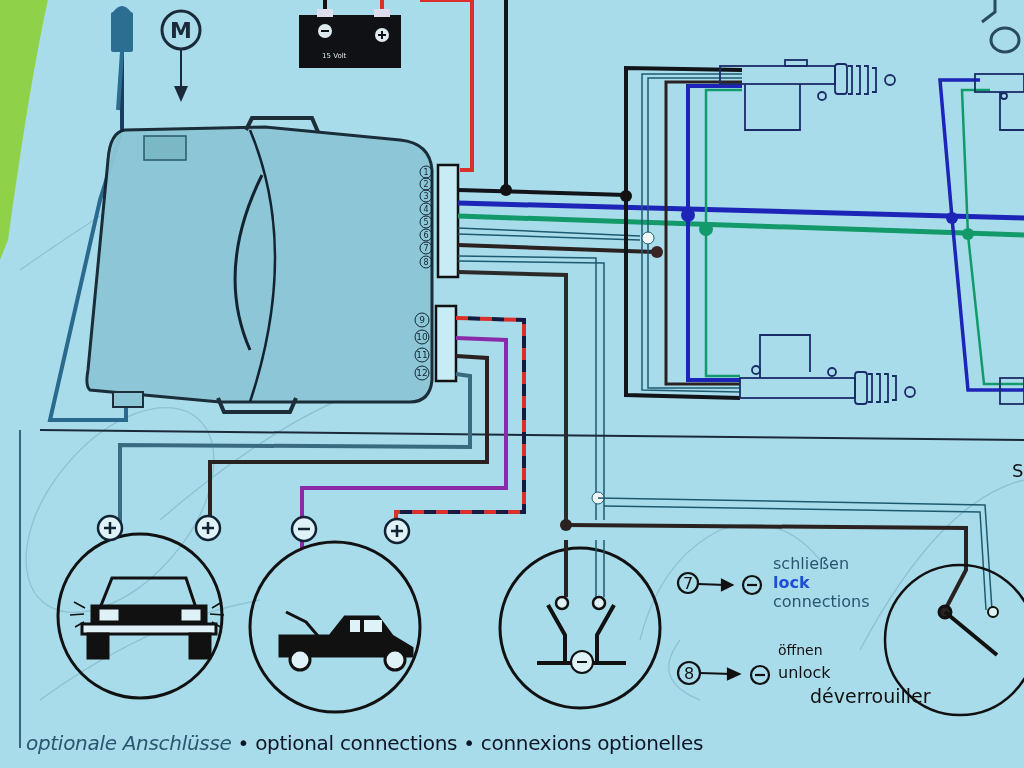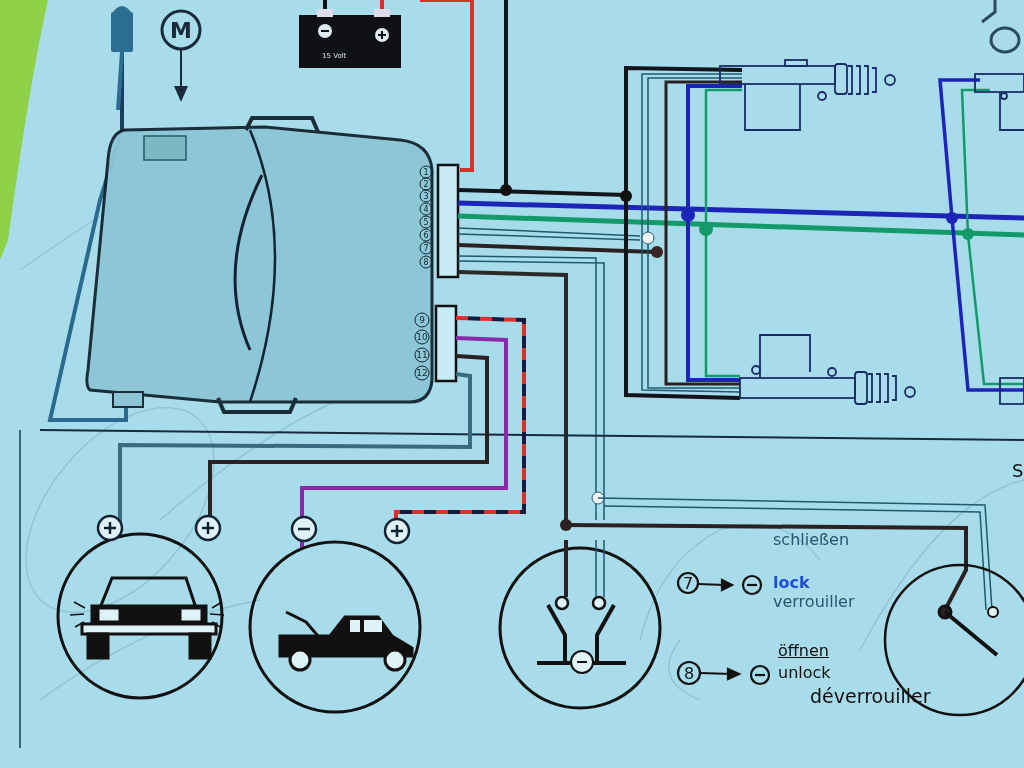--- a/index.html
+++ b/index.html
@@ -261,23 +261,26 @@
     <text x="689" y="679" text-anchor="middle" font-size="16" fill="#111" stroke="none" font-family="DejaVu Sans, sans-serif">8</text>
     <line x1="700" y1="673" x2="732" y2="674"></line>
     <path d="M728 669 L739 674 L728 679 Z" fill="#111"></path>
     <circle cx="760" cy="675" r="9"></circle>
     <line x1="755" y1="675" x2="765" y2="675"></line>
   </g>
 </svg>
 
 <span class="battery-text">15 Volt</span>
 
-<div class="lbl" style="left:773px;top:532px;font-size:16px;color:#2a5570;">schließen</div>
+<div class="lbl" style="left:773px;top:556px;font-size:16px;color:#2a5570;">schließen</div>
 <div class="lbl" style="left:773px;top:575px;font-size:16px;color:#1d4ed8;font-weight:bold;">lock</div>
-<div class="lbl" style="left:773px;top:594px;font-size:16px;color:#2a5570;">verrouiller</div>
-
-<div class="lbl" style="left:778px;top:643px;font-size:16px;color:#111;text-decoration:underline;">öffnen</div>
+<div class="lbl" style="left:773px;top:594px;font-size:16px;color:#2a5570;">connections</div>
+
+<div class="lbl" style="left:778px;top:643px;font-size:14px;color:#111;">öffnen</div>
 <div class="lbl" style="left:778px;top:665px;font-size:16px;color:#111;">unlock</div>
 <div class="lbl" style="left:778px;top:687px;font-size:19px;color:#111;margin-left:32px;">déverrouiller</div>
 
 <div class="lbl" style="left:1012px;top:462px;font-size:18px;color:#111;">S</div>
 
+<div class="caption">
+  <span class="de">optionale Anschlüsse</span><span> • </span><span>optional connections</span><span> • </span><span>connexions optionelles</span>
 </div>
+</div>
 
 </body></html>

